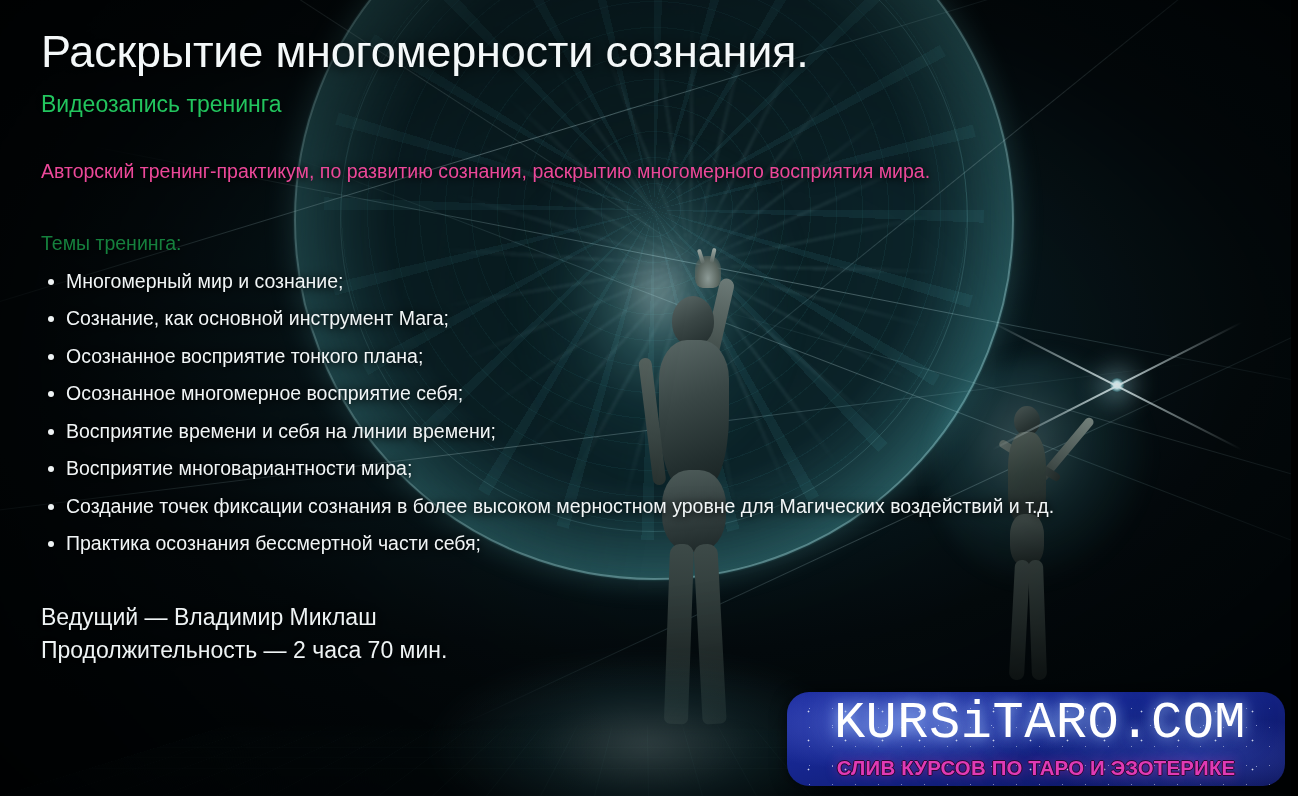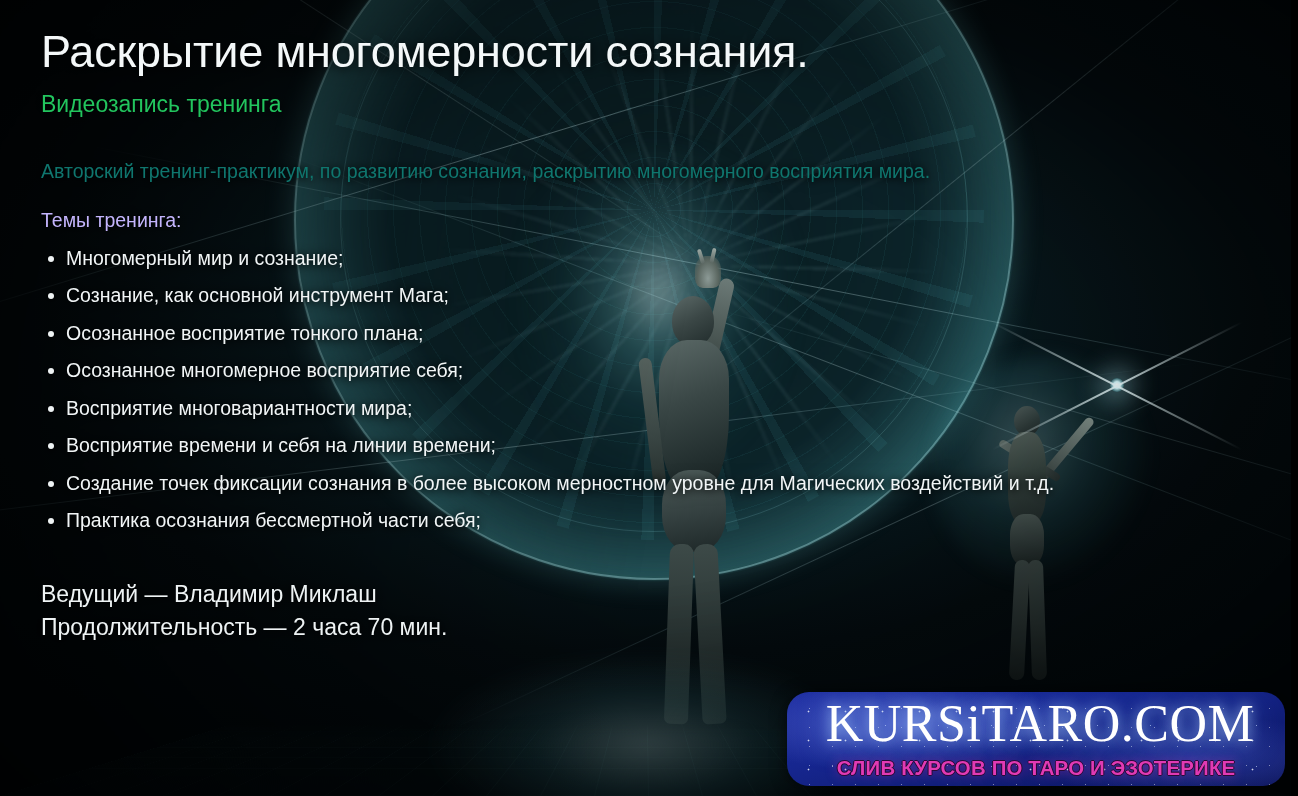--- a/index.html
+++ b/index.html
@@ -295,28 +295,28 @@
     margin-top: 15px;
     font-size: 23px;
     font-weight: 400;
     color: #22c55e;
     text-shadow: 0 2px 8px rgba(0,0,0,0.78);
   }
 
   .intro {
     margin-top: 42px;
     font-size: 19.5px;
-    color: #0f766e;
+    color: #ec4899;
     text-shadow: 0 1px 7px rgba(0,0,0,0.85), 0 0 14px rgba(0,0,0,0.6);
   }
 
   .topics-label {
-    margin-top: 26px;
+    margin-top: 49px;
     font-size: 19.5px;
-    color: #c4b5fd;
+    color: #15803d;
     text-shadow: 0 1px 7px rgba(0,0,0,0.85), 0 0 14px rgba(0,0,0,0.6);
   }
 
   ul.topics { list-style: none; margin-top: 8px; }
 
   ul.topics li {
     position: relative;
     padding-left: 25px;
     font-size: 19.5px;
     line-height: 37.5px;
@@ -372,21 +372,21 @@
   }
   .wm-main {
     position: absolute;
     left: 8px; right: 0; top: 2px;
     text-align: center;
     font-size: 52px;
     font-weight: 400;
     letter-spacing: 0.5px;
     color: #ffffff;
     text-shadow: 0 0 14px rgba(170,205,255,0.85), 0 0 30px rgba(110,160,255,0.55);
-    font-family: Liberation Serif, serif;
+    font-family: Liberation Mono, monospace;
   }
   .wm-sub {
     position: absolute;
     left: 0; right: 0; bottom: 6px;
     text-align: center;
     font-size: 21px;
     font-weight: bold;
     letter-spacing: 0.2px;
     color: #e13ab4;
     text-shadow:
@@ -454,22 +454,22 @@
     <h1 class="title">Раскрытие многомерности сознания.</h1>
     <div class="subtitle">Видеозапись тренинга</div>
     <div class="intro">Авторский тренинг-практикум, по развитию сознания, раскрытию многомерного восприятия мира.</div>
     <div class="topics-label">Темы тренинга:</div>
 
     <ul class="topics">
       <li>Многомерный мир и сознание;</li>
       <li>Сознание, как основной инструмент Мага;</li>
       <li>Осознанное восприятие тонкого плана;</li>
       <li>Осознанное многомерное восприятие себя;</li>
+      <li>Восприятие времени и себя на линии времени;</li>
       <li>Восприятие многовариантности мира;</li>
-      <li>Восприятие времени и себя на линии времени;</li>
       <li>Создание точек фиксации сознания в более высоком мерностном уровне для Магических воздействий и т.д.</li>
       <li>Практика осознания бессмертной части себя;</li>
     </ul>
 
     <div class="footer">
       <div class="footer-line">Ведущий — Владимир Миклаш</div>
       <div class="footer-line">Продолжительность — 2 часа 70 мин.</div>
     </div>
   </div>
 

